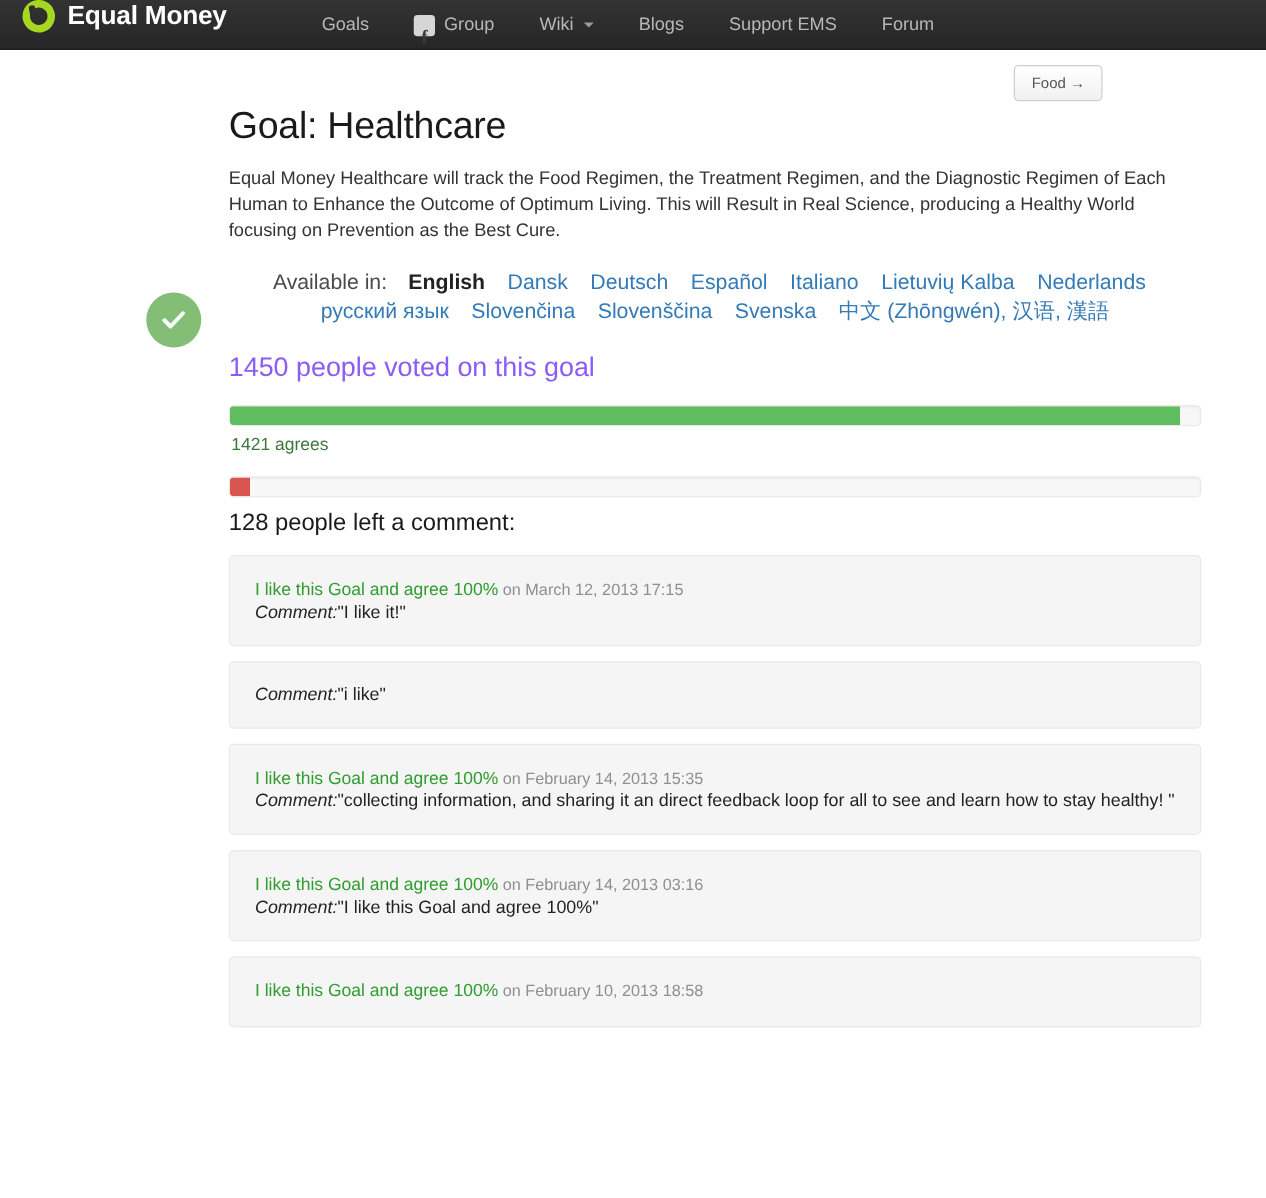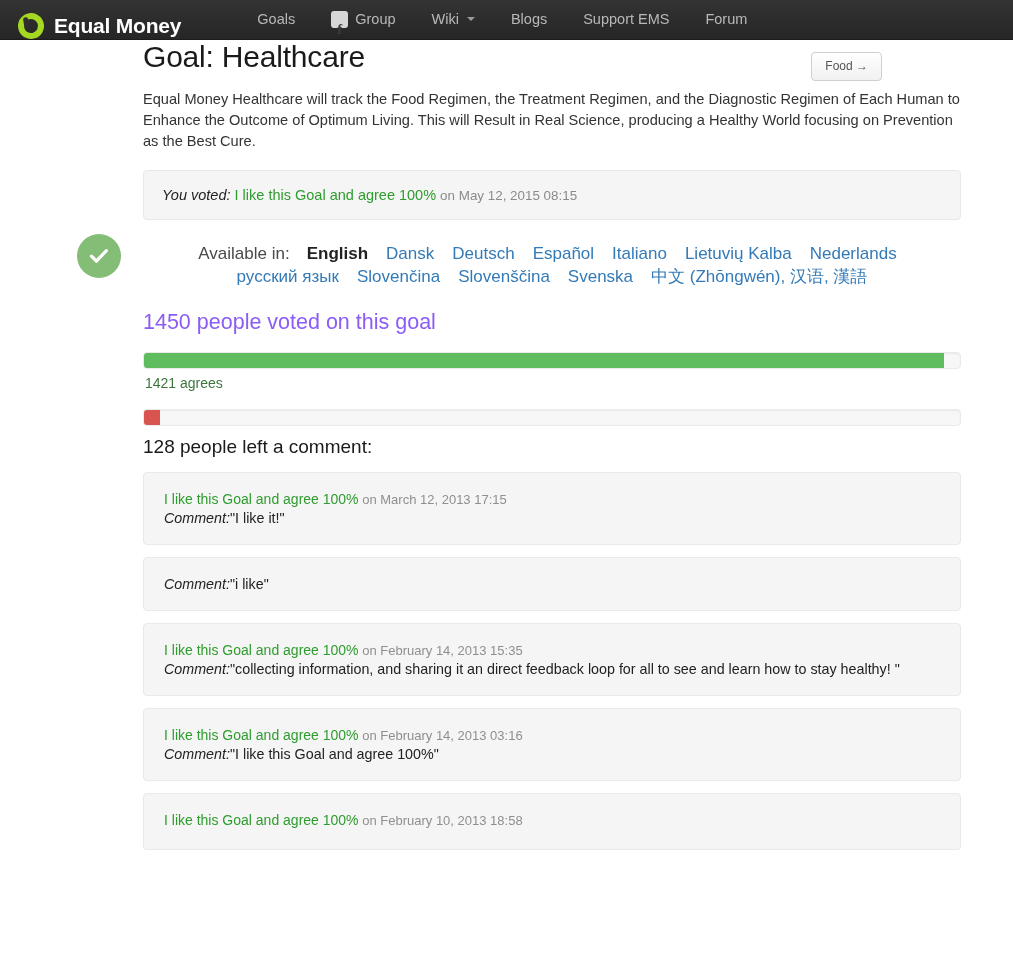--- a/index.html
+++ b/index.html
@@ -12,21 +12,21 @@
   }
   body { width: 1013px; height: 958px; overflow: hidden; position: relative; }
 
   
   .navbar {
     height: 40px;
     background: #2b2b2b;
     background-image: linear-gradient(to bottom, #333333 0%, #262626 100%);
     border-bottom: 1px solid #1c1c1c;
     display: flex;
-    align-items: flex-end;
+    align-items: flex-start;
     padding: 0 0 0 18px;
     position: relative;
   }
   .brand { display: flex; align-items: center; gap: 10px; text-decoration: none; }
   .brand-logo {
     width: 26px; height: 26px;
     border-radius: 50%;
     border: 6px solid #a6d821;
     position: relative;
     transform: rotate(-18deg);
@@ -109,20 +109,22 @@
     white-space: nowrap;
     line-height: 1;
     cursor: pointer;
   }
 
   
   .content {
     position: relative;
     padding-left: 143px;
     padding-right: 52px;
+    padding-top: 44px;
+    margin-left: 40px;
   }
   .status-badge {
     position: absolute;
     left: 77px;
     top: 194px;
     width: 44px; height: 44px;
     border-radius: 50%;
     background: #83bd76;
     display: flex;
     align-items: center;
@@ -253,25 +255,20 @@
   <div class="status-badge">
     <svg width="26" height="26" viewBox="0 0 26 26" aria-hidden="true">
       <path d="M5.5 13.2 L10.4 18.2 L20.4 7.6" fill="none" stroke="#ffffff" stroke-width="3.2" stroke-linecap="round" stroke-linejoin="round"></path>
     </svg>
   </div>
 
   <h1 class="page-title">Goal: Healthcare</h1>
 
   <p class="goal-desc">Equal Money Healthcare will track the Food Regimen, the Treatment Regimen, and the Diagnostic Regimen of Each Human to Enhance the Outcome of Optimum Living. This will Result in Real Science, producing a Healthy World focusing on Prevention as the Best Cure.</p>
 
-  <div class="vote-banner">
-    <span class="you-voted">You voted:</span>
-    <a class="vote-link" href="#">I like this Goal and agree 100%</a>
-    <span class="vote-date">on May 12, 2015 08:15</span>
-  </div>
 
   <div class="languages">
     <span class="lang-label">Available in:</span><span class="lang-current">English</span><a class="lang-link" href="#">Dansk</a><a class="lang-link" href="#">Deutsch</a><a class="lang-link" href="#">Español</a><a class="lang-link" href="#">Italiano</a><a class="lang-link" href="#">Lietuvių Kalba</a><a class="lang-link" href="#">Nederlands</a><br><a class="lang-link" href="#">русский язык</a><a class="lang-link" href="#">Slovenčina</a><a class="lang-link" href="#">Slovenščina</a><a class="lang-link" href="#">Svenska</a><a class="lang-link" href="#">中文 (Zhōngwén), 汉语, 漢語</a>
   </div>
 
   <h2 class="section-title">1450 people voted on this goal</h2>
 
   <div class="bar-track">
     <div class="bar-fill agree" id="agree-fill" style="width: 98%; background: rgb(95, 189, 95);"></div>
   </div>

